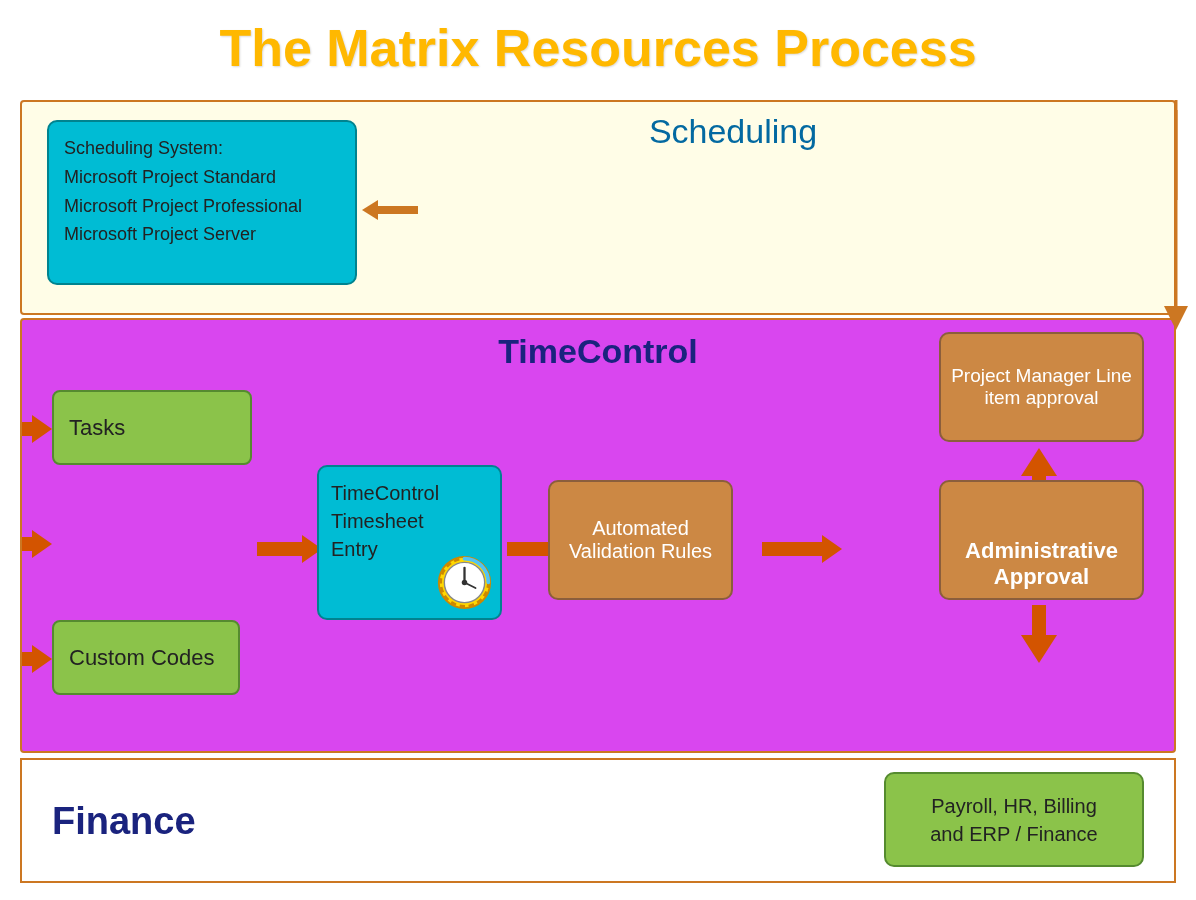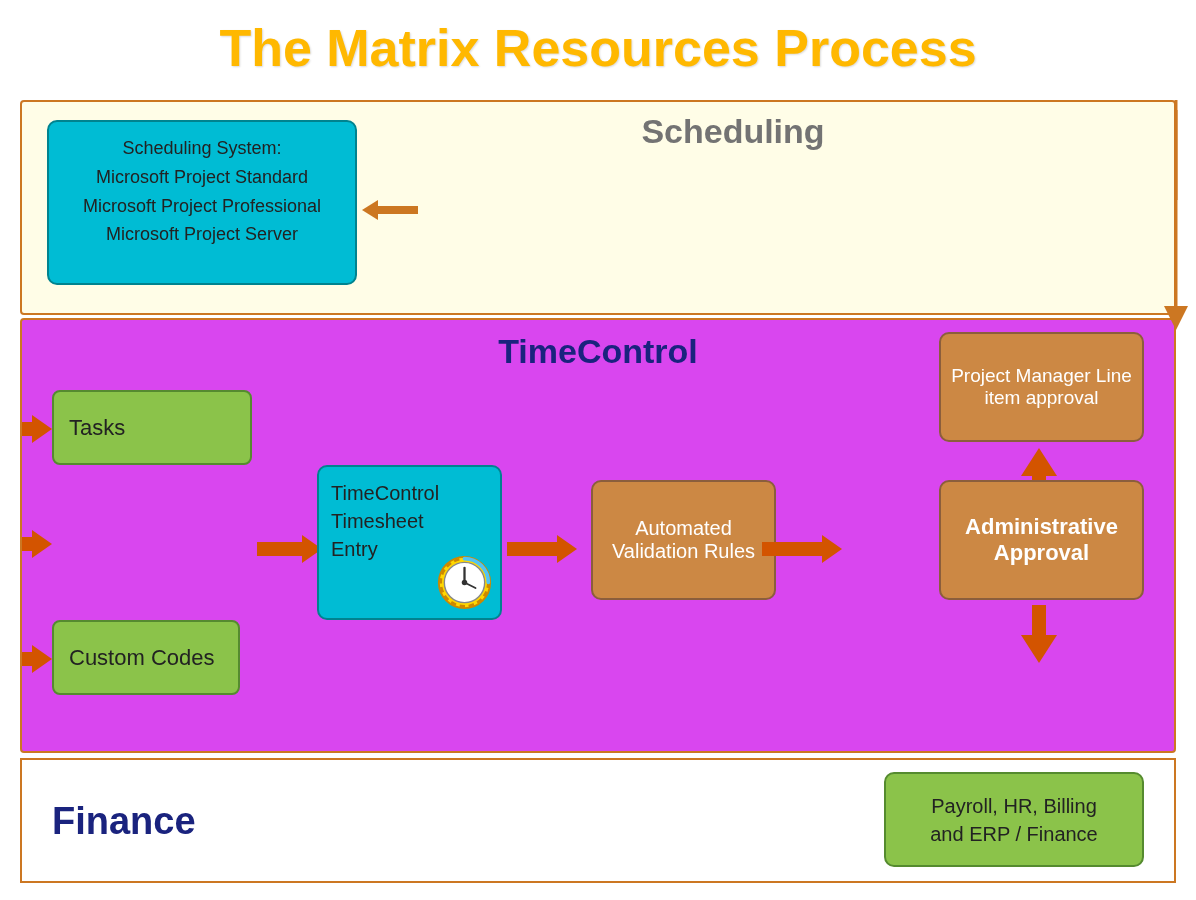--- a/index.html
+++ b/index.html
@@ -33,38 +33,37 @@
       border-radius: 4px;
     }
 
     .scheduling-label {
       position: absolute;
       top: 10px;
       left: 350px;
       right: 80px;
       text-align: center;
       font-size: 34px;
-      font-weight: bold;
-      color: #737373;
+      font-weight: normal;
+      color: #0369a1;
     }
 
     .scheduling-box {
       position: absolute;
       top: 18px;
       left: 25px;
       width: 310px;
       height: 165px;
       background: #00BCD4;
       border: 2px solid #00838F;
       border-radius: 10px;
       padding: 12px 15px;
       font-size: 18px;
       color: #222;
       line-height: 1.6;
-      text-align: center;
     }
 
     
     .timecontrol-section {
       position: absolute;
       top: 318px;
       left: 20px;
       right: 20px;
       height: 435px;
       border: 2.5px solid #CC7722;
@@ -160,21 +159,21 @@
       bottom: 8px;
       right: 8px;
       width: 55px;
       height: 55px;
     }
 
     
     .validation-box {
       position: absolute;
       top: 160px;
-      left: 569px;
+      left: 526px;
       width: 185px;
       height: 120px;
       background: #CC8844;
       border: 2px solid #8B5E3C;
       border-radius: 10px;
       display: flex;
       align-items: center;
       justify-content: center;
       text-align: center;
       font-size: 20px;
@@ -187,21 +186,21 @@
     .admin-box {
       position: absolute;
       top: 160px;
       right: 30px;
       width: 205px;
       height: 120px;
       background: #CC8844;
       border: 2px solid #8B5E3C;
       border-radius: 10px;
       display: flex;
-      align-items: center;
+      align-items: flex-end;
       justify-content: center;
       text-align: center;
       font-size: 22px;
       color: #fff;
       font-weight: bold;
       padding: 8px;
     }
 
     
     .pm-box {

